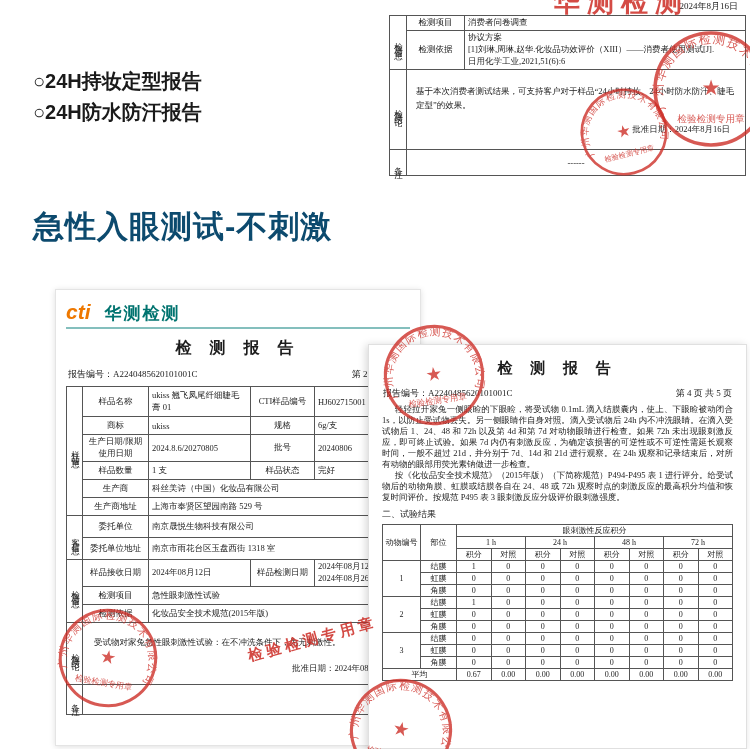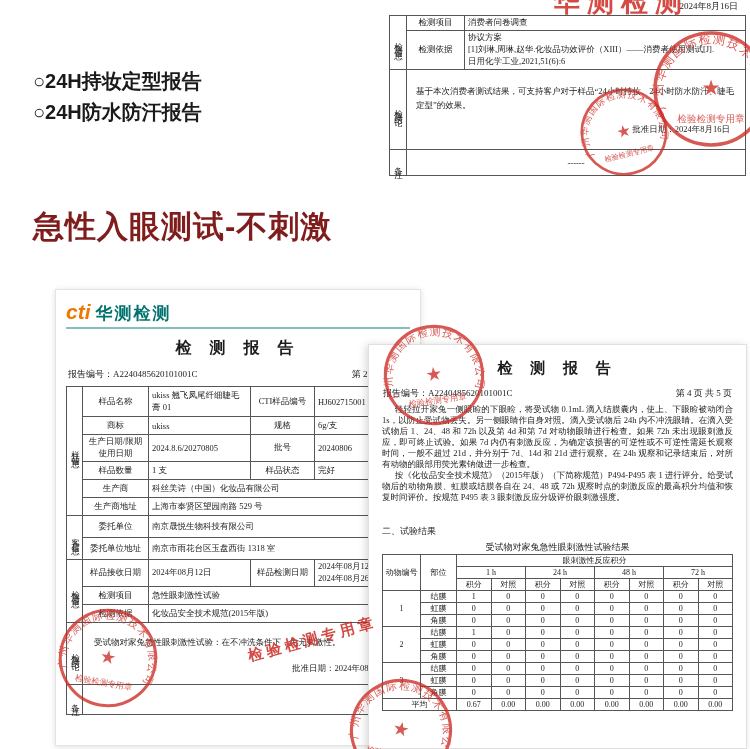--- a/index.html
+++ b/index.html
@@ -22,47 +22,47 @@
   .tr-date { text-align:right; font-size:9px; padding:0 8px 2px 0; }
   .tr-conclusion-cell div.body { line-height:1.6; padding:2px 6px; }
   .approve { text-align:right; margin-top:10px; padding-right:12px; font-size:8.5px; }
   .clipped-logo { position:absolute; top:-16px; left:553px; font-size:27px; font-weight:bold;
                   color:rgba(204,43,36,.85); letter-spacing:7px; z-index:3;
                   font-family:"Liberation Sans","DejaVu Sans",sans-serif; }
 
   
   .bullets { position:absolute; left:33px; top:66px; font-size:20px; line-height:1.55; color:#1a1a1a;
              font-family:"Liberation Sans","DejaVu Sans",sans-serif;font-weight:bold; }
-  .main-heading { position:absolute; left:33px; top:206px; font-size:31px; font-weight:bold; color:#7f1d1d;
+  .main-heading { position:absolute; left:33px; top:206px; font-size:31px; font-weight:bold; color:#0c4a6e;
                   letter-spacing:1px; font-family:"Liberation Sans","DejaVu Sans",sans-serif; }
 
   
   .left-report { position:absolute; left:55px; top:289px; width:366px; height:457px; background:#fff;
                  border:1px solid #e4e4e4; box-shadow:0 1px 6px rgba(0,0,0,.13); z-index:1; padding:10px 10px 0; }
-  .lr-logo { display:flex; align-items:baseline; gap:5px;text-align:right; }
+  .lr-logo { display:flex; align-items:baseline; gap:14px;text-align:right; }
   .logo-mark { color:#ee7800; font-weight:bold; font-style:italic; font-size:21px;
                font-family:"Liberation Sans","DejaVu Sans",sans-serif; }
   .logo-text { color:#00736f; font-weight:bold; font-size:17px; letter-spacing:2px;
                font-family:"Liberation Sans","DejaVu Sans",sans-serif; }
   .lr-rule { height:2px; background:#0a7f7c; opacity:.5; margin-top:2px; }
   .doc-title { text-align:center; font-size:16px; font-weight:bold; letter-spacing:7px; margin-top:9px; }
   .doc-meta { display:flex; justify-content:space-between; font-size:9px; margin:9px 2px 5px; }
   tr.h18 td { height:18px; } tr.h22 td { height:22px; } tr.h26 td { height:26px; }
   tr.h30 td { height:30px; } tr.h62 td { height:62px; } tr.h80 td { height:80px; }
   .concl-body { text-align:left; line-height:1.7; padding:3px 8px; }
 
   
   .right-report { position:absolute; left:368px; top:344px; width:379px; height:405px; background:#fff;
                   border:1px solid #e0e0e0; box-shadow:-2px 1px 8px rgba(0,0,0,.16); z-index:2;
                   padding:10px 13px 0; overflow:hidden; }
   .rr-title { text-align:center; font-size:15px; font-weight:bold; letter-spacing:7px; margin-top:4px; }
   .rr-meta { display:flex; justify-content:space-between; font-size:9px; margin:9px 1px 4px; }
   .rr-cont { font-size:8.5px; margin-bottom:2px; }
   .rr-para { font-size:8.5px; line-height:1.3; text-align:justify; text-indent:1.5em; }
-  .rr-section { font-size:9px; margin:22px 0 3px; }
+  .rr-section { font-size:9px; margin:5px 0 3px; }
   .rr-caption { text-align:center; font-size:9px; }
   .rr-note { text-align:right; font-size:8px; margin:1px 2px 1px 0; }
   .res-table { border-collapse:collapse; width:100%; table-layout:fixed; }
   .res-table td { border:1px solid #555; font-size:8px; padding:0 1px; text-align:center; height:12px; }
 
   
   .stamp { position:absolute; opacity:.78; z-index:5; pointer-events:none; }
   .stamp text { font-family:"Liberation Sans","DejaVu Sans",sans-serif; }
   .diag-label { position:absolute; left:246px; top:630px; transform:rotate(-15deg); color:#cc2b24;
                 font-weight:bold; font-size:15px; letter-spacing:4px; opacity:.85; z-index:5;
@@ -211,21 +211,20 @@
 
   <div class="right-report">
     <div class="rr-title">检 测 报 告</div>
     <div class="rr-meta">
       <span>报告编号：A2240485620101001C</span>
       <span>第 4 页 共 5 页</span>
     </div>
     <div class="rr-para">轻轻拉开家兔一侧眼睑的下眼睑，将受试物 0.1mL 滴入结膜囊内，使上、下眼睑被动闭合 1s，以防止受试物丢失。另一侧眼睛作自身对照。滴入受试物后 24h 内不冲洗眼睛。在滴入受试物后 1、24、48 和 72h 以及第 4d 和第 7d 对动物眼睛进行检查。如果 72h 未出现眼刺激反应，即可终止试验。如果 7d 内仍有刺激反应，为确定该损害的可逆性或不可逆性需延长观察时间，一般不超过 21d，并分别于 7d、14d 和 21d 进行观察。在 24h 观察和记录结束后，对所有动物的眼部用荧光素钠做进一步检查。</div>
     <div class="rr-para">按《化妆品安全技术规范》（2015年版）（下简称规范）P494-P495 表 1 进行评分。给受试物后的动物角膜、虹膜或结膜各自在 24、48 或 72h 观察时点的刺激反应的最高积分均值和恢复时间评价。按规范 P495 表 3 眼刺激反应分级评价眼刺激强度。</div>
     <div class="rr-section">二、试验结果</div>
-    <div class="rr-caption">受试物对家兔急性眼刺激性试验结果</div>
     <table class="res-table">
       <colgroup>
           <col style="width:38px">
           <col style="width:36px">
         <col>
           <col>
           <col>
           <col>
           <col>
           <col>

